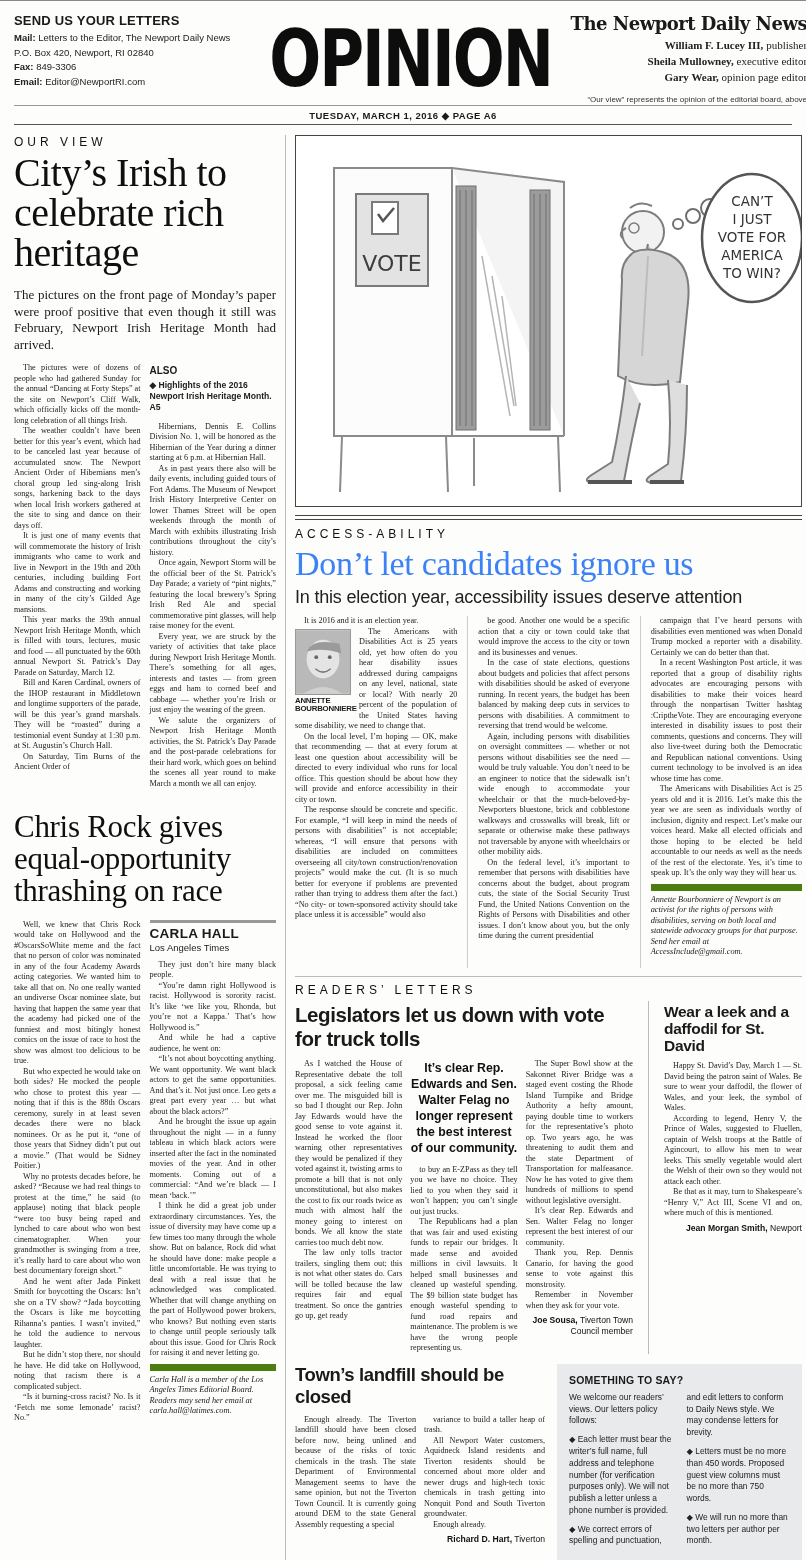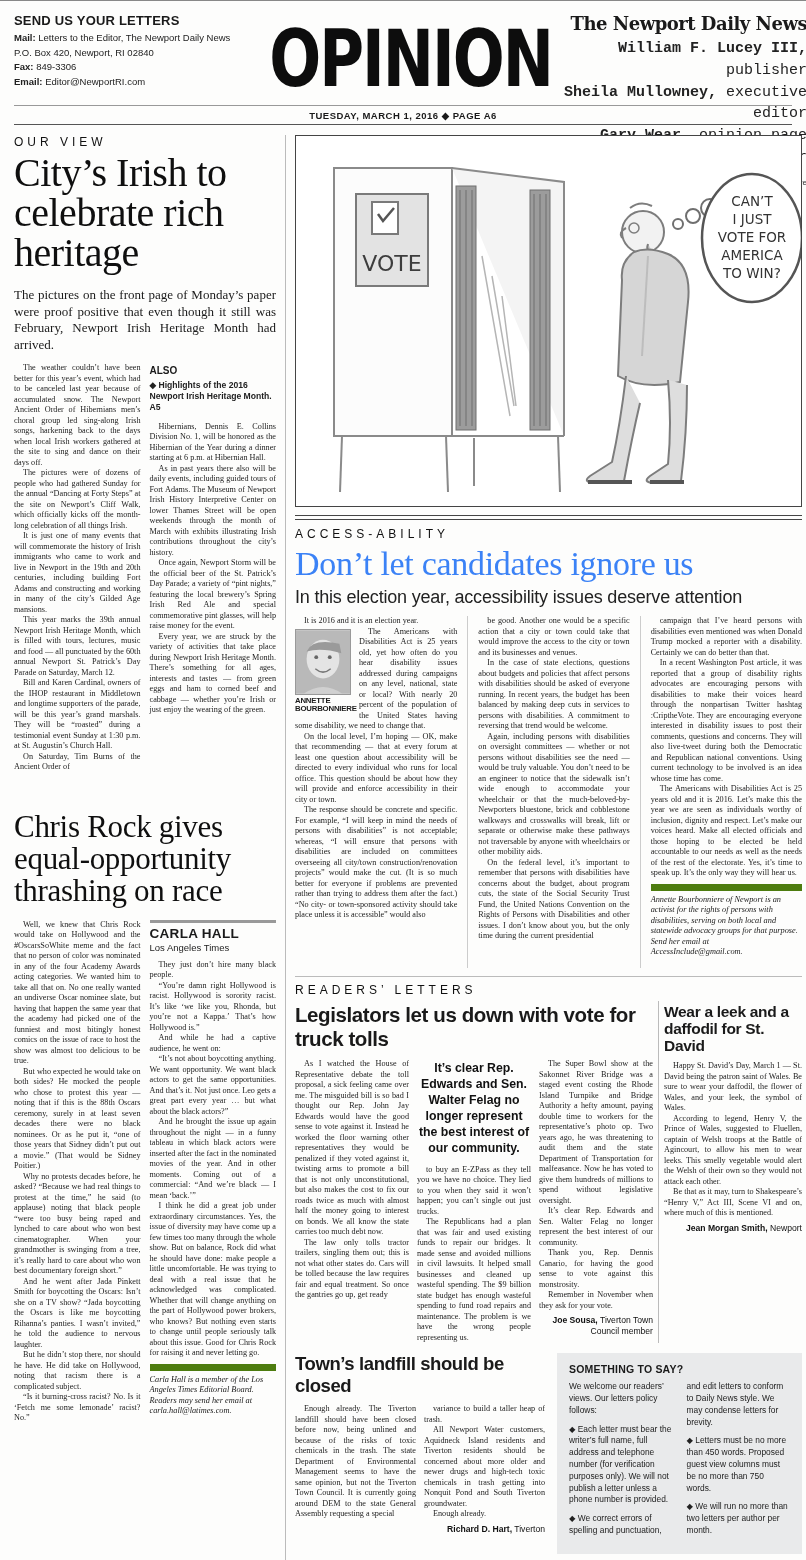--- a/index.html
+++ b/index.html
@@ -9,21 +9,21 @@
 
   
   .hdr { display:grid; grid-template-columns:258px 1fr 258px; align-items:start; padding-top:6px; height:96px; }
   .sl-title { font-family:"Liberation Sans",sans-serif; font-weight:700; font-size:13px; letter-spacing:.2px; margin-bottom:3px;}
   .sl-line { font-family:"Liberation Sans",sans-serif; font-size:9.5px; line-height:1.55; color:#222;}
   .sl-line b { font-weight:700; }
   .opinion { font-family:"DejaVu Sans",sans-serif; font-weight:700; font-size:60px; letter-spacing:-2px;
              text-align:center; transform:scale(1.02,1.32); transform-origin:50% 40%; margin-top:8px; color:#0d0d0d;}
   .paper { text-align:right; }
   .nameplate { font-family:"DejaVu Serif",serif; font-weight:700; font-size:18px; letter-spacing:-.5px; margin-bottom:4px;}
-  .staff { font-family:Liberation Mono, monospace; font-size:15px; line-height:1.45; color:#222;}
+  .staff { font-family:Liberation Serif, serif; font-size:11px; line-height:1.45; color:#222;}
   .staff b { font-weight:700; }
   .tagline { font-family:"Liberation Sans",sans-serif; font-size:8px; color:#333; margin-top:9px; }
   .dateline { border-top:1px solid #999; border-bottom:1px solid #555; text-align:center;
               font-family:"Liberation Sans",sans-serif; font-weight:700; font-size:9.5px; letter-spacing:.5px;
               padding:4px 0 3px 0; margin-top:2px; }
 
   
   .main { display:grid; grid-template-columns:262px 1px 1fr; column-gap:9px; padding-top:10px; height:1435px; }
   .vrule { background:#bbb; width:1px; }
 
@@ -63,21 +63,21 @@
   
   .ax-head { font-size:34px; font-weight:400; letter-spacing:-.3px; margin:1px 0 4px 0; color:#3b82f6;}
   .ax-sub { font-family:"Liberation Sans",sans-serif; font-size:18px; font-weight:400; letter-spacing:-.2px; color:#222; margin-bottom:8px;}
   .three-col { display:grid; grid-template-columns:1fr 1fr 1fr; column-gap:10px; height:352px; overflow:hidden;}
   .three-col .c2, .three-col .c3 { border-left:1px solid #ccc; padding-left:10px; }
   .headshot-block { float:left; width:58px; margin:2px 6px 2px 0; }
   .headshot-block svg { display:block; border:1px solid #999; }
   .headshot-cap { font-family:"Liberation Sans",sans-serif; font-weight:700; font-size:7.8px; line-height:1.15; margin-top:2px; letter-spacing:-.2px;}
 
   
-  .letters-row1 { display:grid; grid-template-columns:1fr 1px 138px; column-gap:5px; }
+  .letters-row1 { display:grid; grid-template-columns:1fr 1px 138px; column-gap:15px; }
   .toll-head { font-family:"Liberation Sans",sans-serif; font-weight:700; font-size:20.5px; letter-spacing:-.4px; margin:2px 0 8px 0;}
   .toll-body { display:grid; grid-template-columns:1fr 1fr 1fr; column-gap:8px; }
   .pullquote { font-family:"Liberation Sans",sans-serif; font-weight:700; font-size:12.3px; line-height:1.3; text-align:center; margin:2px 0 8px 0; color:#111;}
   .leek-head { font-family:"Liberation Sans",sans-serif; font-weight:700; font-size:15.5px; line-height:1.1; letter-spacing:-.3px; margin:2px 0 7px 0;}
   .letters-row2 { display:grid; grid-template-columns:250px 1fr; column-gap:12px; margin-top:10px; }
   .lf-head { font-family:"Liberation Sans",sans-serif; font-weight:700; font-size:18.5px; letter-spacing:-.4px; margin-bottom:7px;}
   .lf-body { display:grid; grid-template-columns:1fr 1fr; column-gap:8px; }
   .policy { background:#e9eaeb; padding:10px 12px; }
   .policy-title { font-family:"Liberation Sans",sans-serif; font-weight:700; font-size:10.5px; letter-spacing:.2px; margin-bottom:6px;}
   .policy-cols { display:grid; grid-template-columns:1fr 1fr; column-gap:14px; }
@@ -109,37 +109,38 @@
 
   <main class="main">
 
     <div>
       <section>
         <div class="kicker">OUR VIEW</div>
         <h1 class="ov-head">City’s Irish to celebrate rich heritage</h1>
         <p class="ov-lead">The pictures on the front page of Monday’s paper were proof positive that even though it still was February, Newport Irish Heritage Month had arrived.</p>
         <div class="two-col ov-body">
           <div class="bodycol">
+              <p>The pictures were of dozens of people who had gathered Sunday for the annual “Dancing at Forty Steps” at the site on Newport’s Cliff Walk, which officially kicks off the month-long celebration of all things Irish.</p>
               <p>The weather couldn’t have been better for this year’s event, which had to be canceled last year because of accumulated snow. The Newport Ancient Order of Hibernians men’s choral group led sing-along Irish songs, harkening back to the days when local Irish workers gathered at the site to sing and dance on their days off.</p>
-              <p>The pictures were of dozens of people who had gathered Sunday for the annual “Dancing at Forty Steps” at the site on Newport’s Cliff Walk, which officially kicks off the month-long celebration of all things Irish.</p>
               <p>It is just one of many events that will commemorate the history of Irish immigrants who came to work and live in Newport in the 19th and 20th centuries, including building Fort Adams and constructing and working in many of the city’s Gilded Age mansions.</p>
               <p>This year marks the 39th annual Newport Irish Heritage Month, which is filled with tours, lectures, music and food — all punctuated by the 60th annual Newport St. Patrick’s Day Parade on Saturday, March 12.</p>
               <p>Bill and Karen Cardinal, owners of the IHOP restaurant in Middletown and longtime supporters of the parade, will be this year’s grand marshals. They will be “roasted” during a testimonial event Sunday at 1:30 p.m. at St. Augustin’s Church Hall.</p>
               <p>On Saturday, Tim Burns of the Ancient Order of</p>
             </div>
           <div>
             <div class="also">
               <div class="also-label">ALSO</div>
               <div class="also-item">◆ Highlights of the 2016 Newport Irish Heritage Month. A5</div>
             </div>
             <div class="bodycol">
                 <p>Hibernians, Dennis E. Collins Division No. 1, will be honored as the Hibernian of the Year during a dinner starting at 6 p.m. at Hibernian Hall.</p>
                 <p>As in past years there also will be daily events, including guided tours of Fort Adams. The Museum of Newport Irish History Interpretive Center on lower Thames Street will be open weekends through the month of March with exhibits illustrating Irish contributions throughout the city’s history.</p>
                 <p>Once again, Newport Storm will be the official beer of the St. Patrick’s Day Parade; a variety of “pint nights,” featuring the local brewery’s Spring Irish Red Ale and special commemorative pint glasses, will help raise money for the event.</p>
                 <p>Every year, we are struck by the variety of activities that take place during Newport Irish Heritage Month. There’s something for all ages, interests and tastes — from green eggs and ham to corned beef and cabbage — whether you’re Irish or just enjoy the wearing of the green.</p>
+                <p>We salute the organizers of Newport Irish Heritage Month activities, the St. Patrick’s Day Parade and the post-parade celebrations for their hard work, which goes on behind the scenes all year round to make March a month we all can enjoy.</p>
               </div>
           </div>
         </div>
       </section>
 
       <section class="cr">
         <h1 class="cr-head">Chris Rock gives equal-opportunity thrashing on race</h1>
         <div class="two-col cr-body">
           <div class="bodycol">
               <p>Well, we knew that Chris Rock would take on Hollywood and the #OscarsSoWhite meme and the fact that no person of color was nominated in any of the four Academy Awards acting categories. We wanted him to take all that on. No one really wanted an undiverse Oscar nominee slate, but having that happen the same year that the academy had picked one of the funniest and most bitingly honest comics on the issue of race to host the show was almost too delicious to be true.</p>

